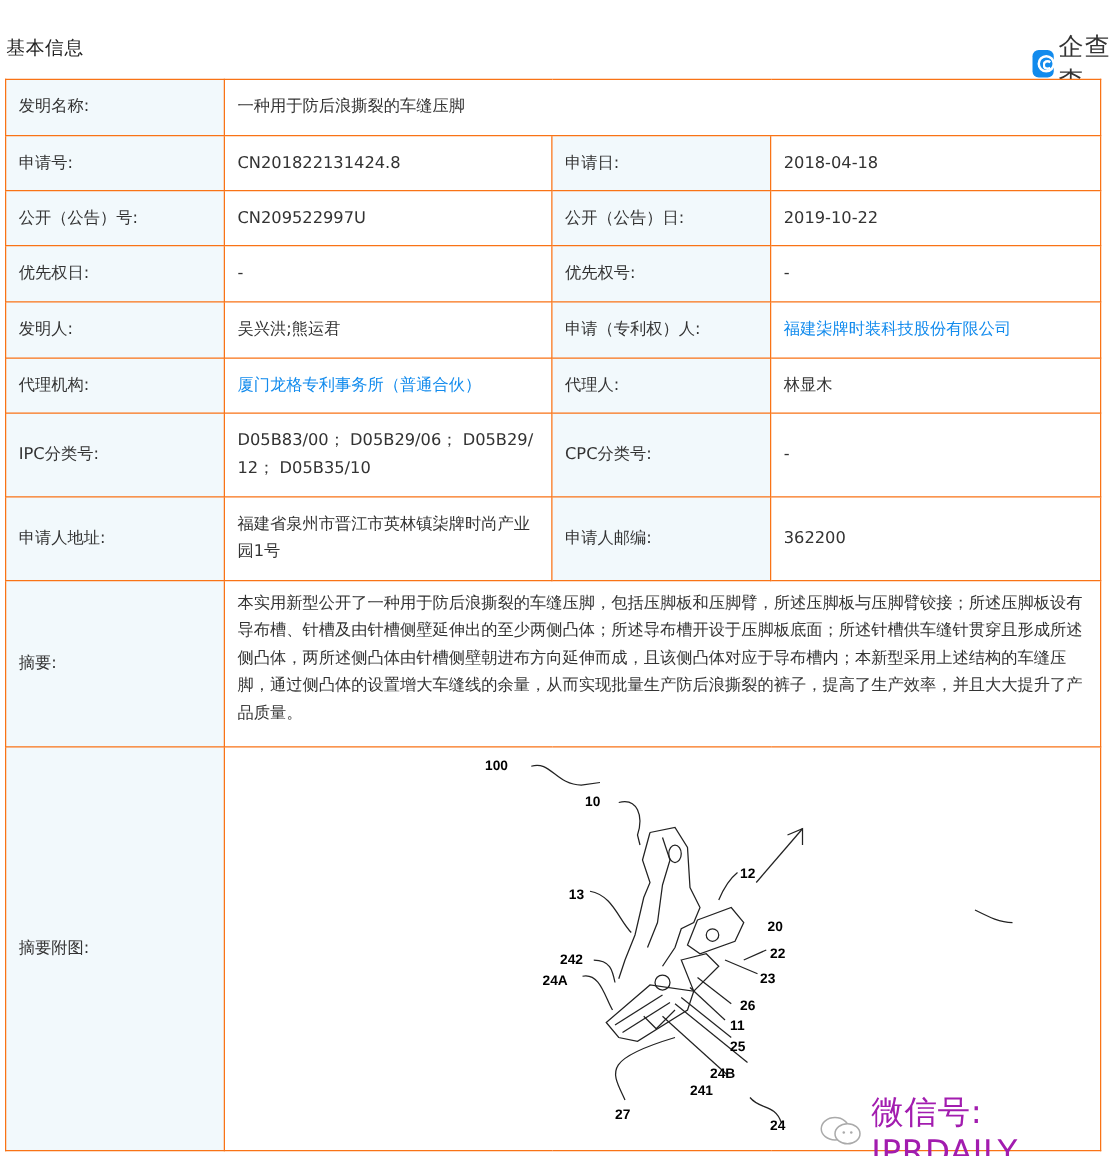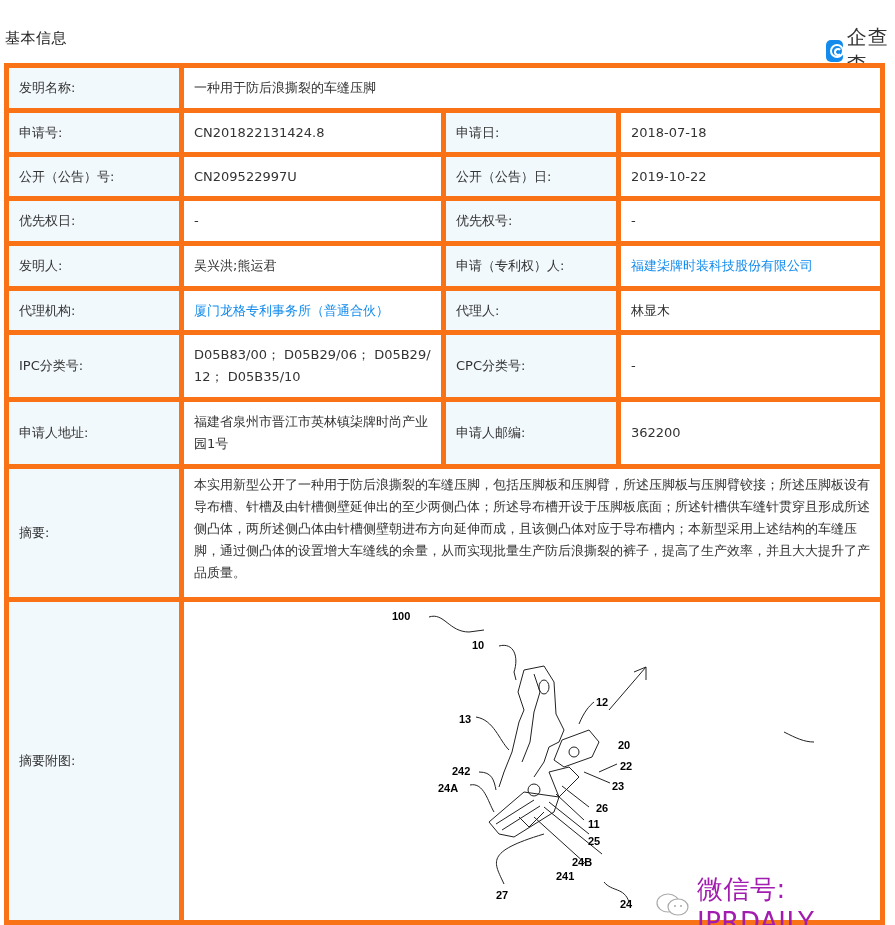--- a/index.html
+++ b/index.html
@@ -8,21 +8,21 @@
 
   .header { position: absolute; left: 0; top: 0; width: 895px; height: 63px; }
   .section-title { position: absolute; left: 5px; top: 29px; font-size: 15px; font-weight: normal; color: #222; letter-spacing: 0.5px; }
   .brand { position: absolute; left: 788px; top: 24px; display: flex; align-items: center; padding-left: 38px; }
   .brand-icon { width: 22px; height: 22px; border-radius: 5px; background: #128bed; position: relative; margin-right: 4px; }
   .brand-icon::before { content: ""; position: absolute; left: 4px; top: 4px; width: 10px; height: 10px; border: 2px solid #fff; border-radius: 50%; }
   .brand-icon::after { content: ""; position: absolute; left: 8px; top: 8px; width: 4px; height: 4px; border: 2px solid #fff; border-radius: 50%; border-right-color: transparent; }
   .brand-text { font-size: 20px; color: #333; letter-spacing: 1px; }
 
   table.info { position: absolute; left: 4px; top: 63px; width: 876px; border-collapse: collapse; table-layout: fixed; font-size: 13px; }
-  table.info td { border: 5px solid #f97316; padding: 0 10px; vertical-align: middle; line-height: 22px; }
+  table.info td { border: 1px solid #f97316; padding: 0 10px; vertical-align: middle; line-height: 22px; }
   td.label { background: #f2f9fc; color: #333; }
   td.value { background: #ffffff; color: #333; }
   td.value.link { color: #128bed; }
   .abstract-text { line-height: 22px; padding: 0; }
   .figure-cell { padding: 0 !important; position: relative; }
 
   .figure { position: absolute; left: 200px; top: 0; width: 500px; height: 320px; }
   .fig-label { position: absolute; font-size: 11px; font-weight: bold; color: #111; font-family: "Liberation Sans", sans-serif; }
 
   .watermark { position: absolute; left: 655px; top: 872px; display: flex; align-items: center; color: #a21caf; font-size: 26px; letter-spacing: 0.5px; }
@@ -48,21 +48,21 @@
   </colgroup>
   <tbody>
       <tr style="height:45px">
     <td class="label">发明名称:</td>
     <td class="value" colspan="3">一种用于防后浪撕裂的车缝压脚</td>
   </tr>
   <tr style="height:44px">
     <td class="label">申请号:</td>
     <td class="value">CN201822131424.8</td>
     <td class="label">申请日:</td>
-    <td class="value">2018-07-18</td>
+    <td class="value">2018-04-18</td>
   </tr>
   <tr style="height:44px">
     <td class="label">公开（公告）号:</td>
     <td class="value">CN209522997U</td>
     <td class="label">公开（公告）日:</td>
     <td class="value">2019-10-22</td>
   </tr>
   <tr style="height:45px">
     <td class="label">优先权日:</td>
     <td class="value">-</td>

